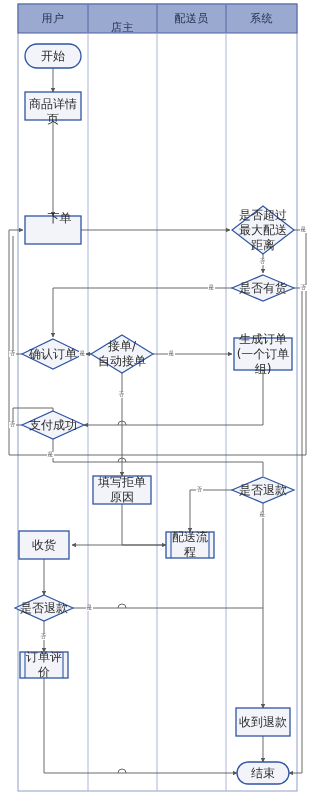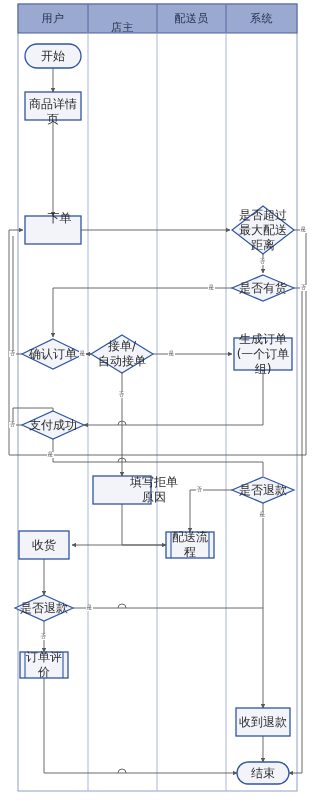--- a/index.html
+++ b/index.html
@@ -153,21 +153,21 @@
   <div class="node-label" style="left:236px;top:207px;width:54px;height:46px;">是否超过
 最大配送
 距离</div>
   <div class="node-label" style="left:238px;top:276px;width:50px;height:24px;">是否有货</div>
   <div class="node-label" style="left:28px;top:342px;width:50px;height:24px;">确认订单</div>
   <div class="node-label" style="left:97px;top:340px;width:50px;height:28px;">接单/
 自动接单</div>
   <div class="node-label" style="left:234px;top:338px;width:58px;height:32px;">生成订单
 (一个订单组)</div>
   <div class="node-label" style="left:28px;top:414px;width:50px;height:22px;">支付成功</div>
-  <div class="node-label" style="left:93px;top:476px;width:58px;height:28px;padding-left:32px;">填写拒单原因</div>
+  <div class="node-label" style="left:93px;top:476px;width:58px;height:28px;">填写拒单原因</div>
   <div class="node-label" style="left:238px;top:479px;width:50px;height:22px;">是否退款</div>
   <div class="node-label" style="left:171px;top:532px;width:38px;height:26px;">配送流程</div>
   <div class="node-label" style="left:19px;top:531px;width:50px;height:28px;">收货</div>
   <div class="node-label" style="left:19px;top:597px;width:50px;height:22px;">是否退款</div>
   <div class="node-label" style="left:25px;top:652px;width:38px;height:26px;">订单评价</div>
   <div class="node-label" style="left:236px;top:708px;width:54px;height:28px;border-radius:11px;">收到退款</div>
   <div class="node-label" style="left:237px;top:762px;width:52px;height:22px;">结束</div>
 
   <div class="edge-label" style="left:300px;top:227px;">是</div>
   <div class="edge-label" style="left:259px;top:259px;">否</div>

